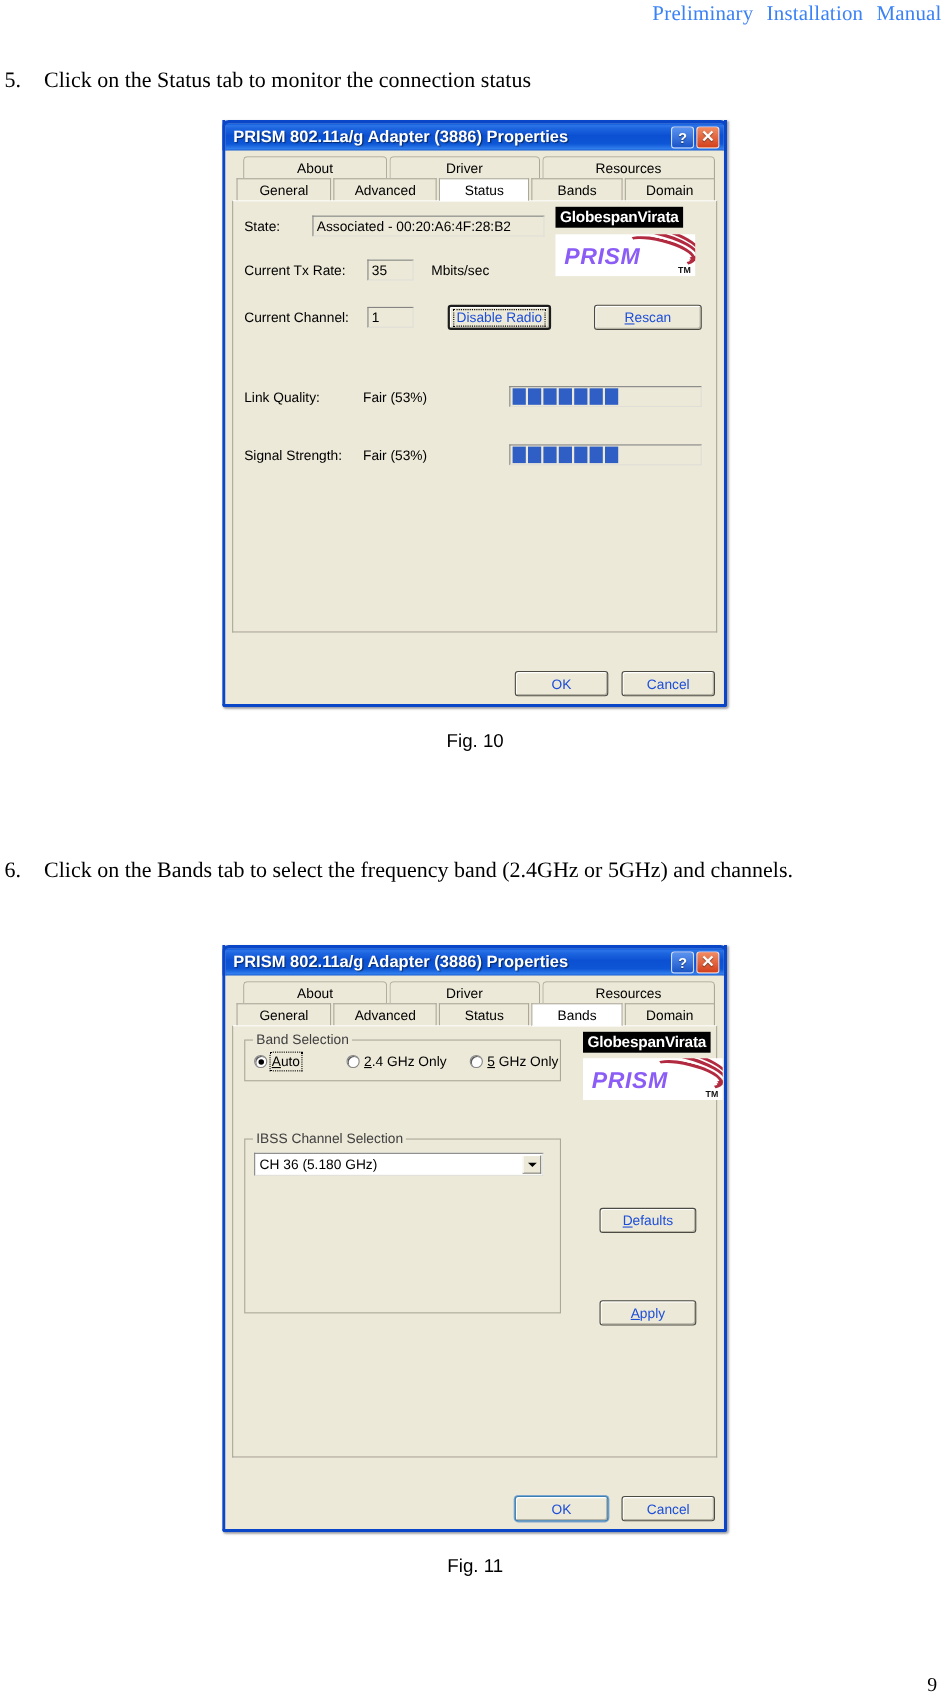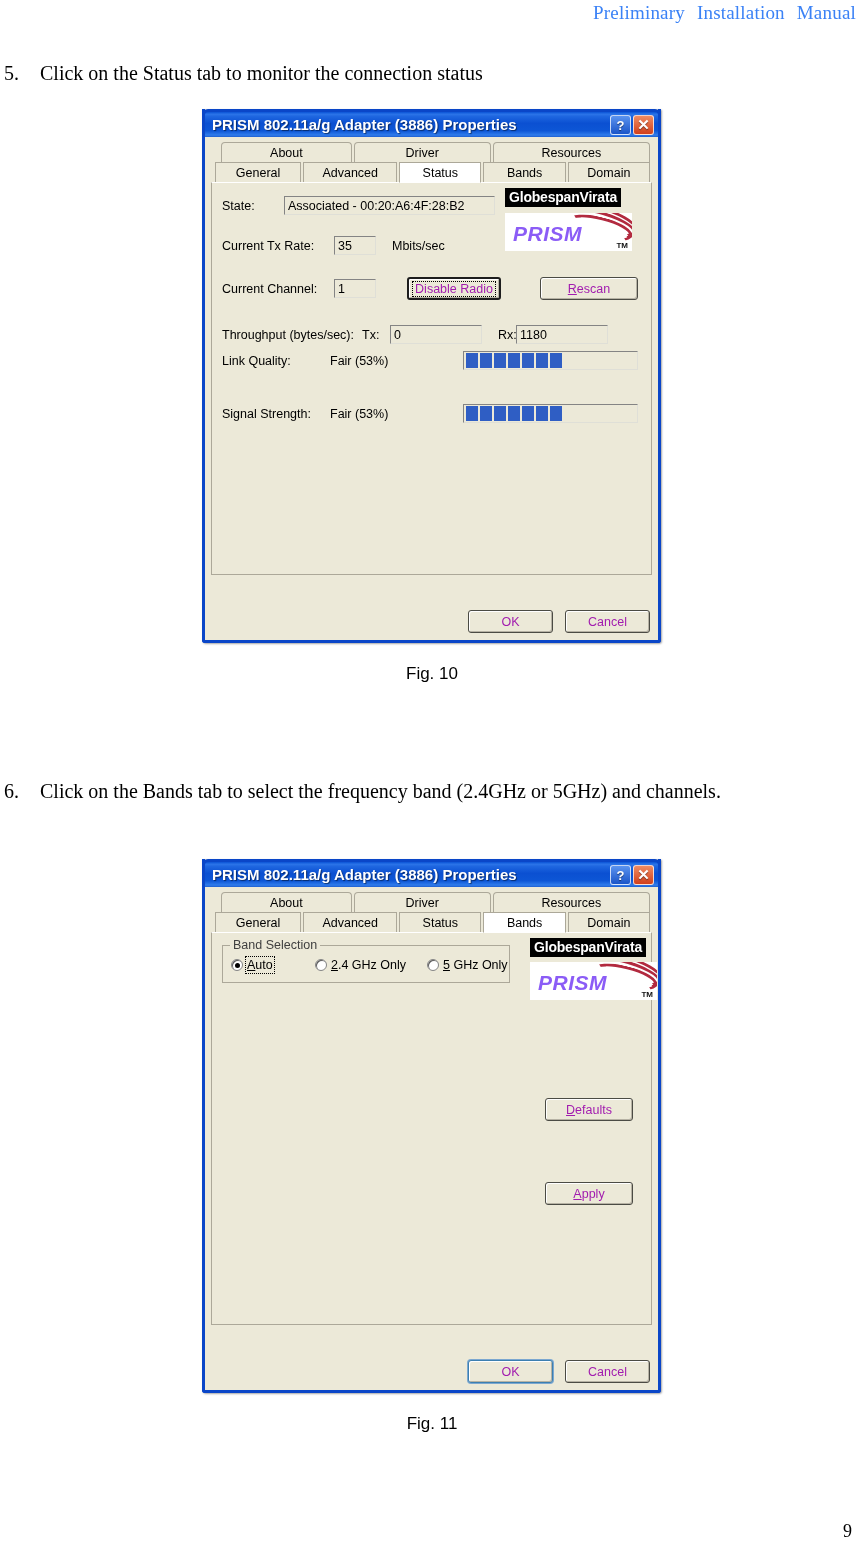--- a/index.html
+++ b/index.html
@@ -147,21 +147,21 @@
     border-right-color: #dfdfd7; border-bottom-color:#dfdfd7;
     font-size: 12.5px; color:#000;
     display:flex; align-items:center;
     padding-left: 3px;
     height: 19px;
   }
   .btn {
     background: #ece9d8;
     border: 1px solid #4b4b44;
     border-radius: 3px;
-    font-size: 12.5px; color:#a21caf;
+    font-size: 12.5px; color:#1d4ed8;
     display:flex; align-items:center; justify-content:center;
     box-shadow: inset 1px 1px 0 #ffffff, inset -1px -1px 0 #b6b2a4;
     cursor: default;
   }
   .btn.focus {
     border: 2px solid #1d1d1d;
   }
   .btn.focus .inner {
     border: 1px dotted #000; padding: 0 2px;
   }
@@ -353,27 +353,20 @@
         <span class="field" style="width:42px;">1</span>
       </div>
 
       <div class="btn focus" style="position:absolute; left:195px; top:94px; width:94px; height:23px;">
         <span class="inner">Disable Radio</span>
       </div>
       <div class="btn" style="position:absolute; left:328px; top:94px; width:98px; height:23px;">
         <span><u>R</u>escan</span>
       </div>
 
-      <div class="row" style="left:10px; top:142px;">
-        <span class="lbl" style="width:140px;">Throughput (bytes/sec):</span>
-        <span class="lbl" style="width:28px;">Tx:</span>
-        <span class="field" style="width:92px;">0</span>
-        <span class="lbl" style="width:34px; padding-left:16px;">Rx:</span>
-        <span class="field" style="width:92px;">1180</span>
-      </div>
 
       <div class="row" style="left:10px; top:168px;">
         <span class="lbl" style="width:108px;">Link Quality:</span>
         <span class="lbl" style="width:133px;">Fair (53%)</span>
         <span class="barmeter" style="width:175px;">
             <span class="seg" style="background: rgb(47, 94, 196);"></span>
             <span class="seg" style="background: rgb(47, 94, 196);"></span>
             <span class="seg" style="background: rgb(47, 94, 196);"></span>
             <span class="seg" style="background: rgb(47, 94, 196);"></span>
             <span class="seg" style="background: rgb(47, 94, 196);"></span>
@@ -488,20 +481,27 @@
             <span class="rl"><u>2</u>.4 GHz Only</span>
           </span>
           <span class="radio">
             <span class="dot"></span>
             <span class="rl"><u>5</u> GHz Only</span>
           </span>
         </div>
       </div>
 
 
+      <div class="groupbox" style="position:absolute; left:10px; top:102px; width:288px; height:159px;">
+        <span class="gtitle">IBSS Channel Selection</span>
+        <div class="combo" style="position:absolute; left:8px; top:12px; width:263px;">
+          <span>CH 36    (5.180 GHz)</span>
+          <span class="arrow"></span>
+        </div>
+      </div>
 
       <div class="btn" style="position:absolute; left:333px; top:165px; width:88px; height:23px;">
         <span><u>D</u>efaults</span>
       </div>
       <div class="btn" style="position:absolute; left:333px; top:249px; width:88px; height:23px;">
         <span><u>A</u>pply</span>
       </div>
 
     </div>
 

